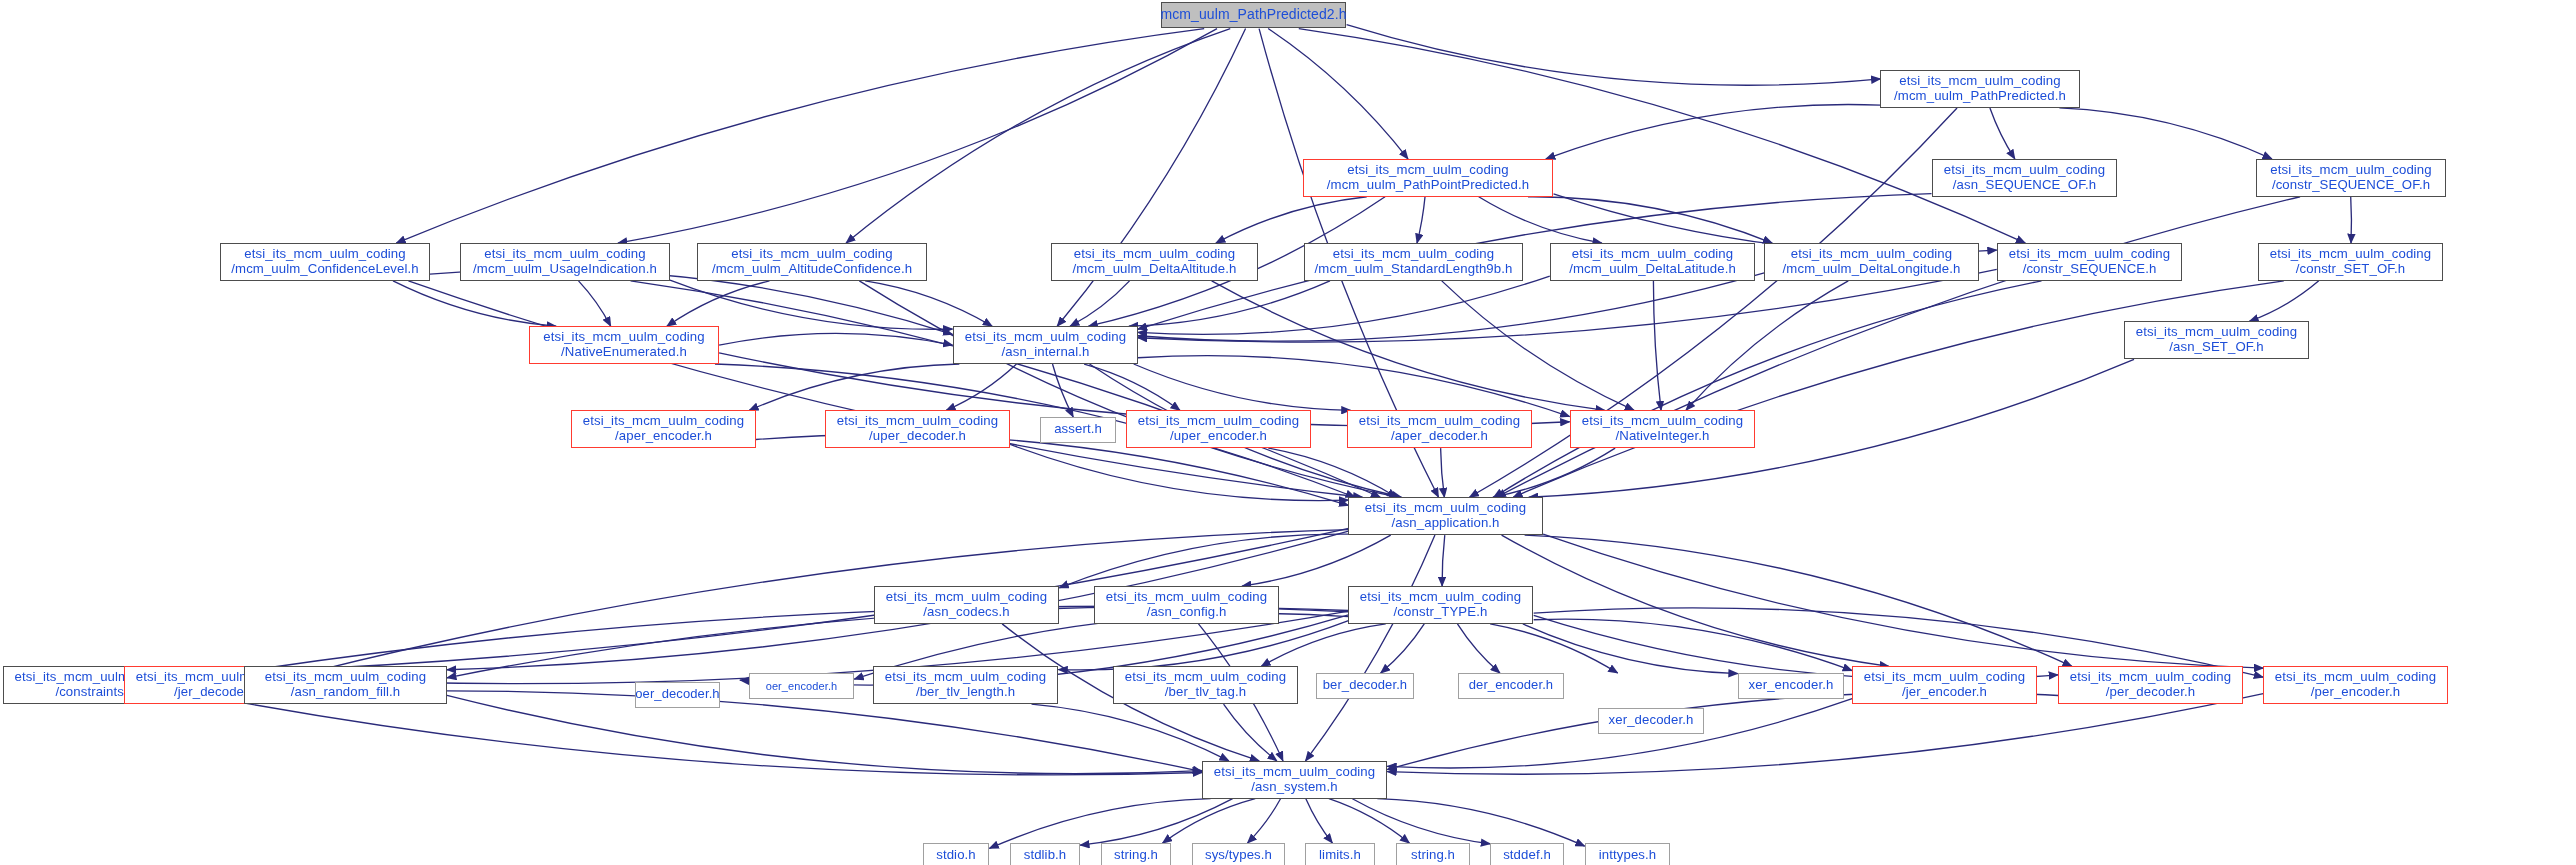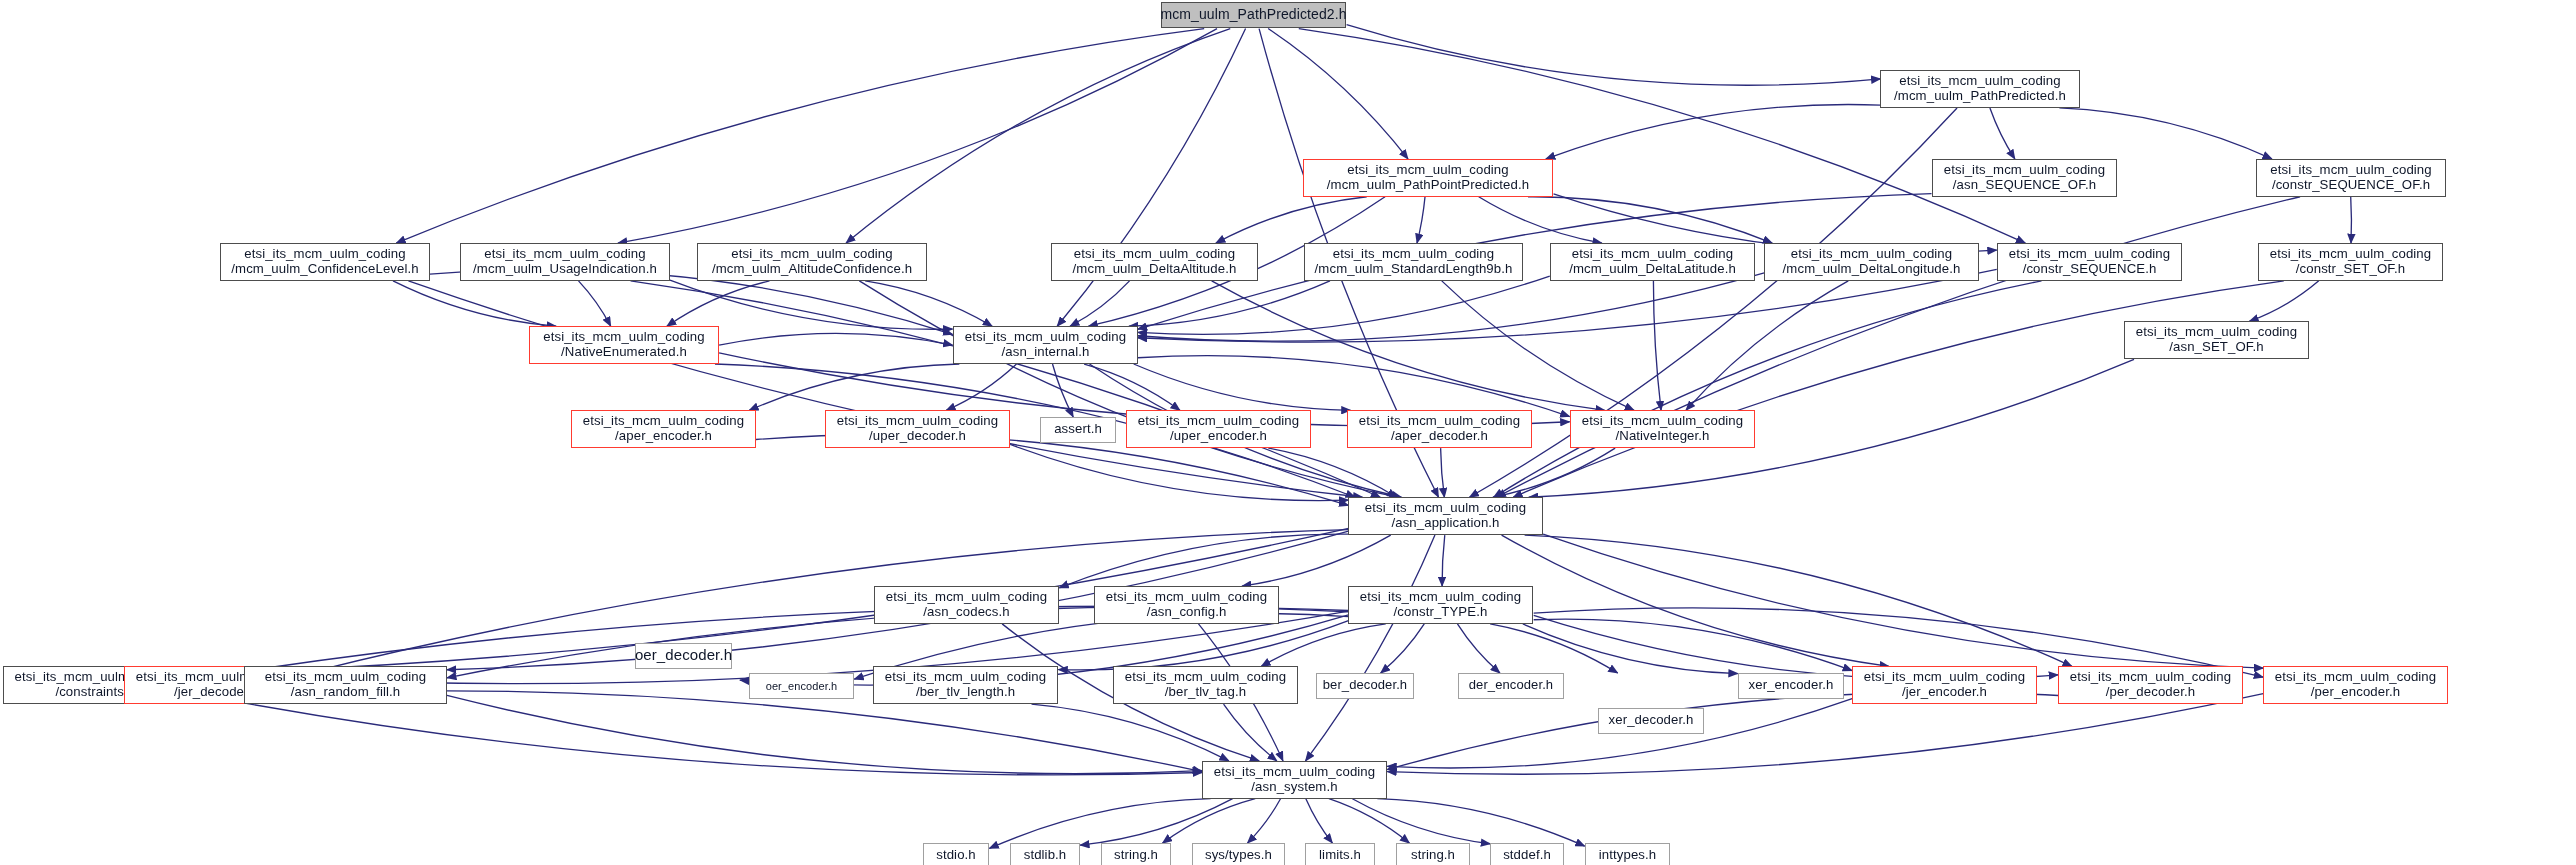--- a/index.html
+++ b/index.html
@@ -15,21 +15,21 @@
     position:absolute;
     box-sizing:border-box;
     background:#ffffff;
     display:flex;
     flex-direction:column;
     align-items:center;
     justify-content:center;
     text-align:center;
     line-height:1.12;
     white-space:pre;
-    color:#0f172a;
+    color:#1d4ed8;
     letter-spacing:0.1px;
     z-index:5;
   }
   .node .ln{display:block;}
   .n-gray{border:0.9px solid #a0a0a0;}
   .n-dark{border:1.5px solid #4d4d4d;}
   .n-red{border:1.9px solid #ff3b30;}
   .n-root{border:1.5px solid #4d4d4d;background:#bfbfbf;}
 </style>
 </head>
@@ -169,21 +169,21 @@
       <div class="node n-red" style="left: 1126px; top: 410px; width: 185px; height: 38px; font-size: 13.2px;"><span class="ln">etsi_its_mcm_uulm_coding</span><span class="ln">/uper_encoder.h</span></div>
       <div class="node n-red" style="left: 1347px; top: 410px; width: 185px; height: 38px; font-size: 13.2px;"><span class="ln">etsi_its_mcm_uulm_coding</span><span class="ln">/aper_decoder.h</span></div>
       <div class="node n-red" style="left: 1570px; top: 410px; width: 185px; height: 38px; font-size: 13.2px;"><span class="ln">etsi_its_mcm_uulm_coding</span><span class="ln">/NativeInteger.h</span></div>
       <div class="node n-dark" style="left: 1348px; top: 497px; width: 195px; height: 38px; font-size: 13.2px;"><span class="ln">etsi_its_mcm_uulm_coding</span><span class="ln">/asn_application.h</span></div>
       <div class="node n-dark" style="left: 874px; top: 586px; width: 185px; height: 38px; font-size: 13.2px;"><span class="ln">etsi_its_mcm_uulm_coding</span><span class="ln">/asn_codecs.h</span></div>
       <div class="node n-dark" style="left: 1094px; top: 586px; width: 185px; height: 38px; font-size: 13.2px;"><span class="ln">etsi_its_mcm_uulm_coding</span><span class="ln">/asn_config.h</span></div>
       <div class="node n-dark" style="left: 1348px; top: 586px; width: 185px; height: 38px; font-size: 13.2px;"><span class="ln">etsi_its_mcm_uulm_coding</span><span class="ln">/constr_TYPE.h</span></div>
       <div class="node n-dark" style="left: 2.8px; top: 666px; width: 185px; height: 38px; font-size: 13.2px;"><span class="ln">etsi_its_mcm_uulm_coding</span><span class="ln">/constraints.h</span></div>
       <div class="node n-red" style="left: 124px; top: 666px; width: 185px; height: 38px; font-size: 13.2px;"><span class="ln">etsi_its_mcm_uulm_coding</span><span class="ln">/jer_decoder.h</span></div>
       <div class="node n-dark" style="left: 244px; top: 666px; width: 203px; height: 38px; font-size: 13.2px;"><span class="ln">etsi_its_mcm_uulm_coding</span><span class="ln">/asn_random_fill.h</span></div>
-      <div class="node n-gray" style="left: 635px; top: 643px; width: 97px; height: 25.5px; font-size: 15px;"><span class="ln">oer_decoder.h</span></div>
+      <div class="node n-gray" style="left: 635px; top: 682px; width: 85px; height: 25.5px; font-size: 13px;"><span class="ln">oer_decoder.h</span></div>
       <div class="node n-gray" style="left: 749px; top: 673px; width: 105px; height: 25.5px; font-size: 11px;"><span class="ln">oer_encoder.h</span></div>
       <div class="node n-dark" style="left: 873px; top: 666px; width: 185px; height: 38px; font-size: 13.2px;"><span class="ln">etsi_its_mcm_uulm_coding</span><span class="ln">/ber_tlv_length.h</span></div>
       <div class="node n-dark" style="left: 1113px; top: 666px; width: 185px; height: 38px; font-size: 13.2px;"><span class="ln">etsi_its_mcm_uulm_coding</span><span class="ln">/ber_tlv_tag.h</span></div>
       <div class="node n-gray" style="left: 1316px; top: 673px; width: 98px; height: 25.5px; font-size: 13px;"><span class="ln">ber_decoder.h</span></div>
       <div class="node n-gray" style="left: 1458px; top: 673px; width: 106px; height: 25.5px; font-size: 13px;"><span class="ln">der_encoder.h</span></div>
       <div class="node n-gray" style="left: 1598px; top: 673px; width: 106px; height: 25.5px; font-size: 13.2px; margin-top: 35px;"><span class="ln">xer_decoder.h</span></div>
       <div class="node n-gray" style="left: 1738px; top: 673px; width: 106px; height: 25.5px; font-size: 13.2px;"><span class="ln">xer_encoder.h</span></div>
       <div class="node n-red" style="left: 1852px; top: 666px; width: 185px; height: 38px; font-size: 13.2px;"><span class="ln">etsi_its_mcm_uulm_coding</span><span class="ln">/jer_encoder.h</span></div>
       <div class="node n-red" style="left: 2058px; top: 666px; width: 185px; height: 38px; font-size: 13.2px;"><span class="ln">etsi_its_mcm_uulm_coding</span><span class="ln">/per_decoder.h</span></div>
       <div class="node n-red" style="left: 2263px; top: 666px; width: 185px; height: 38px; font-size: 13.2px;"><span class="ln">etsi_its_mcm_uulm_coding</span><span class="ln">/per_encoder.h</span></div>

